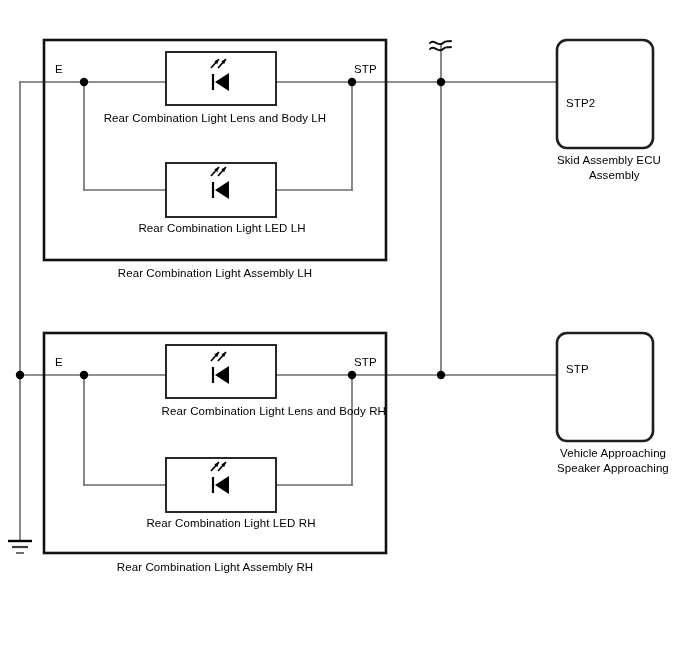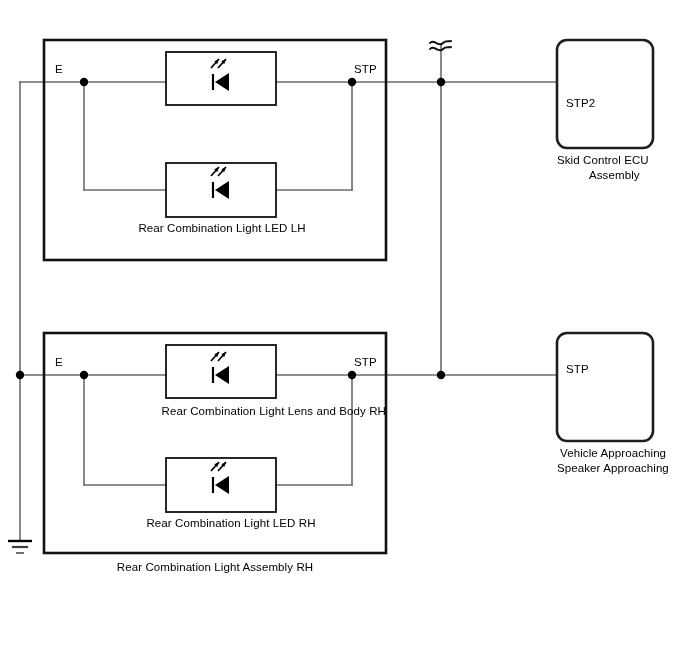--- a/index.html
+++ b/index.html
@@ -184,32 +184,34 @@
     </g>
 
     <rect class="ecu-box" x="557" y="40" width="96" height="108" rx="10" ry="10"></rect>
     <rect class="ecu-box" x="557" y="333" width="96" height="108" rx="10" ry="10"></rect>
 
   </svg>
 
   <div class="lbl terminal-label" style="left:55px; top:62px;">E</div>
   <div class="lbl terminal-label" style="left:354px; top:62px;">STP</div>
 
+  <div class="lbl lbl-center" style="left:44px; top:111px; width:342px;">Rear Combination Light Lens and Body LH</div>
   <div class="lbl lbl-center" style="left:44px; top:221px; width:356px;">Rear Combination Light LED LH</div>
 
+  <div class="lbl lbl-center" style="left:40px; top:266px; width:350px;">Rear Combination Light Assembly LH</div>
 
   <div class="lbl terminal-label" style="left:55px; top:355px;">E</div>
   <div class="lbl terminal-label" style="left:354px; top:355px;">STP</div>
 
   <div class="lbl lbl-center" style="left:44px; top:404px; width:342px;text-align:right;">Rear Combination Light Lens and Body RH</div>
   <div class="lbl lbl-center" style="left:44px; top:516px; width:374px;">Rear Combination Light LED RH</div>
 
   <div class="lbl lbl-center" style="left:40px; top:560px; width:350px;">Rear Combination Light Assembly RH</div>
 
   <div class="lbl terminal-label" style="left:566px; top:72px;margin-top:24px;">STP2</div>
-  <div class="lbl" style="left:557px; top:153px;">Skid Control ECU</div>
+  <div class="lbl" style="left:557px; top:153px;">Skid Assembly ECU</div>
   <div class="lbl" style="left:557px; top:168px;margin-left:32px;">Assembly</div>
 
   <div class="lbl terminal-label" style="left:566px; top:362px;">STP</div>
   <div class="lbl" style="left:560px; top:446px;">Vehicle Approaching</div>
   <div class="lbl" style="left:557px; top:461px;">Speaker Approaching</div>
 
 </div>
 
 </body></html>

